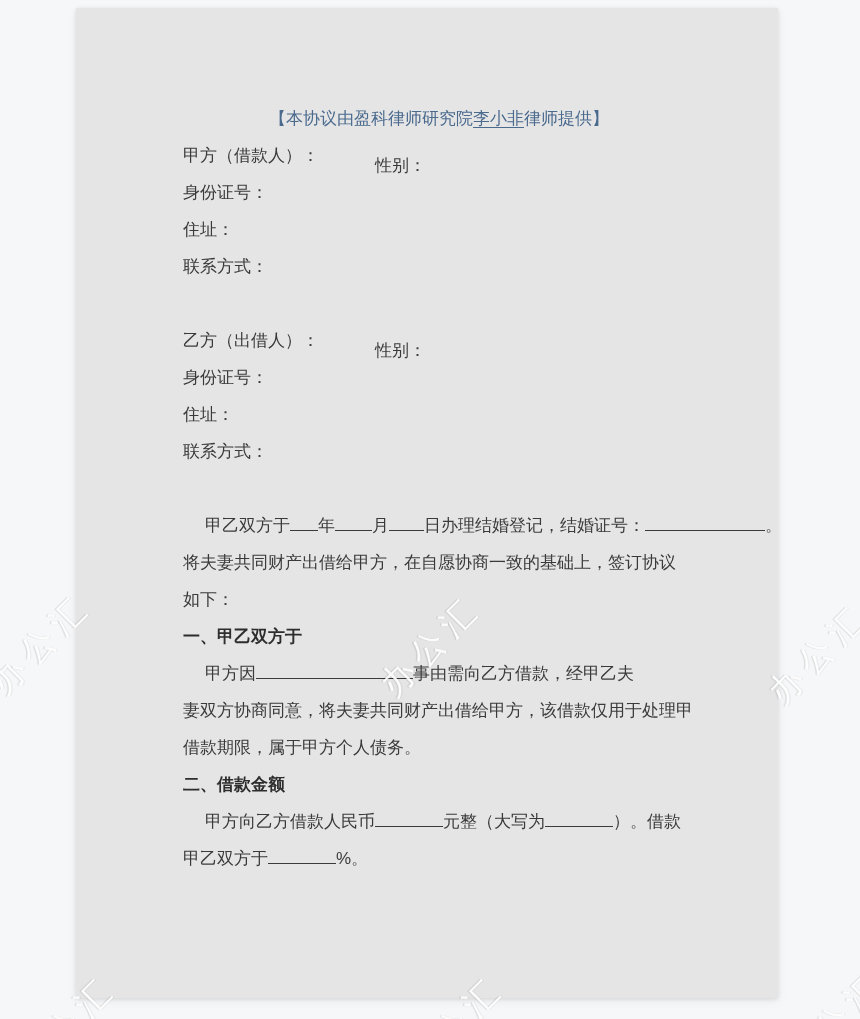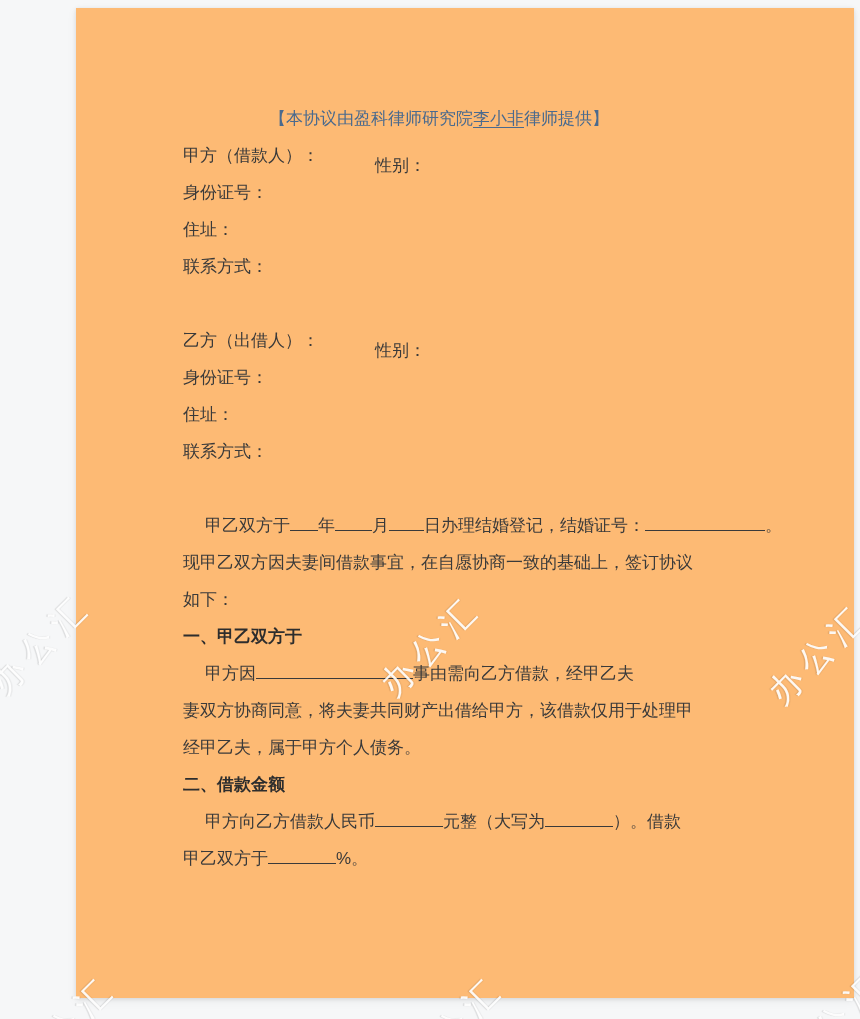--- a/index.html
+++ b/index.html
@@ -3,22 +3,22 @@
 <meta charset="utf-8">
 <style>
   html,body{margin:0;padding:0;}
   body{
     width:860px;height:1019px;
     background:#f6f7f8;
     font-family:"Liberation Sans","DejaVu Sans",sans-serif;
     position:relative;overflow:hidden;
   }
   .paper{
-    position:absolute;left:76px;top:8px;width:778px;height:990px;
-    background:#fdba74;
+    position:absolute;left:76px;top:8px;width:702px;height:990px;
+    background:#e5e5e5;
     box-shadow:0 1px 4px rgba(0,0,0,0.10),0 3px 10px rgba(0,0,0,0.06);
   }
   .content{
     position:absolute;left:107px;top:92px;width:512px;
     color:#3a3a3a;font-size:17px;
   }
   .line{height:37px;line-height:37px;white-space:nowrap;position:relative;}
   .spacer{height:37px;}
   .note{text-align:center;color:#4a6a8e;}
   .note .lawyer{text-decoration:underline;text-underline-offset:3px;}
@@ -78,37 +78,37 @@
     <div class="line">
       <span>联系方式：</span>
     </div>
 
     <div class="spacer"></div>
 
     <div class="line indent">
       <span>甲乙双方于</span><span class="blank w28"></span><span>年</span><span class="blank w37"></span><span>月</span><span class="blank w35"></span><span>日办理结婚登记，结婚证号：</span><span class="blank w120"></span><span>。</span>
     </div>
     <div class="line">
-      <span>现甲乙双方因夫妻间借款事宜，在自愿协商一致的基础上，签订协议</span>
+      <span>将夫妻共同财产出借给甲方，在自愿协商一致的基础上，签订协议</span>
     </div>
     <div class="line">
       <span>如下：</span>
     </div>
 
     <div class="line bold">
       <span>一、甲乙双方于</span>
     </div>
     <div class="line indent">
       <span>甲方因</span><span class="blank w157"></span><span>事由需向乙方借款，经甲乙夫</span>
     </div>
     <div class="line">
       <span>妻双方协商同意，将夫妻共同财产出借给甲方，该借款仅用于处理甲</span>
     </div>
     <div class="line">
-      <span>经甲乙夫，属于甲方个人债务。</span>
+      <span>借款期限，属于甲方个人债务。</span>
     </div>
 
     <div class="line bold">
       <span>二、借款金额</span>
     </div>
     <div class="line indent">
       <span>甲方向乙方借款人民币</span><span class="blank w68"></span><span>元整（大写为</span><span class="blank w68"></span><span>）。借款</span>
     </div>
     <div class="line">
       <span>甲乙双方于</span><span class="blank w68"></span><span>%。</span>

